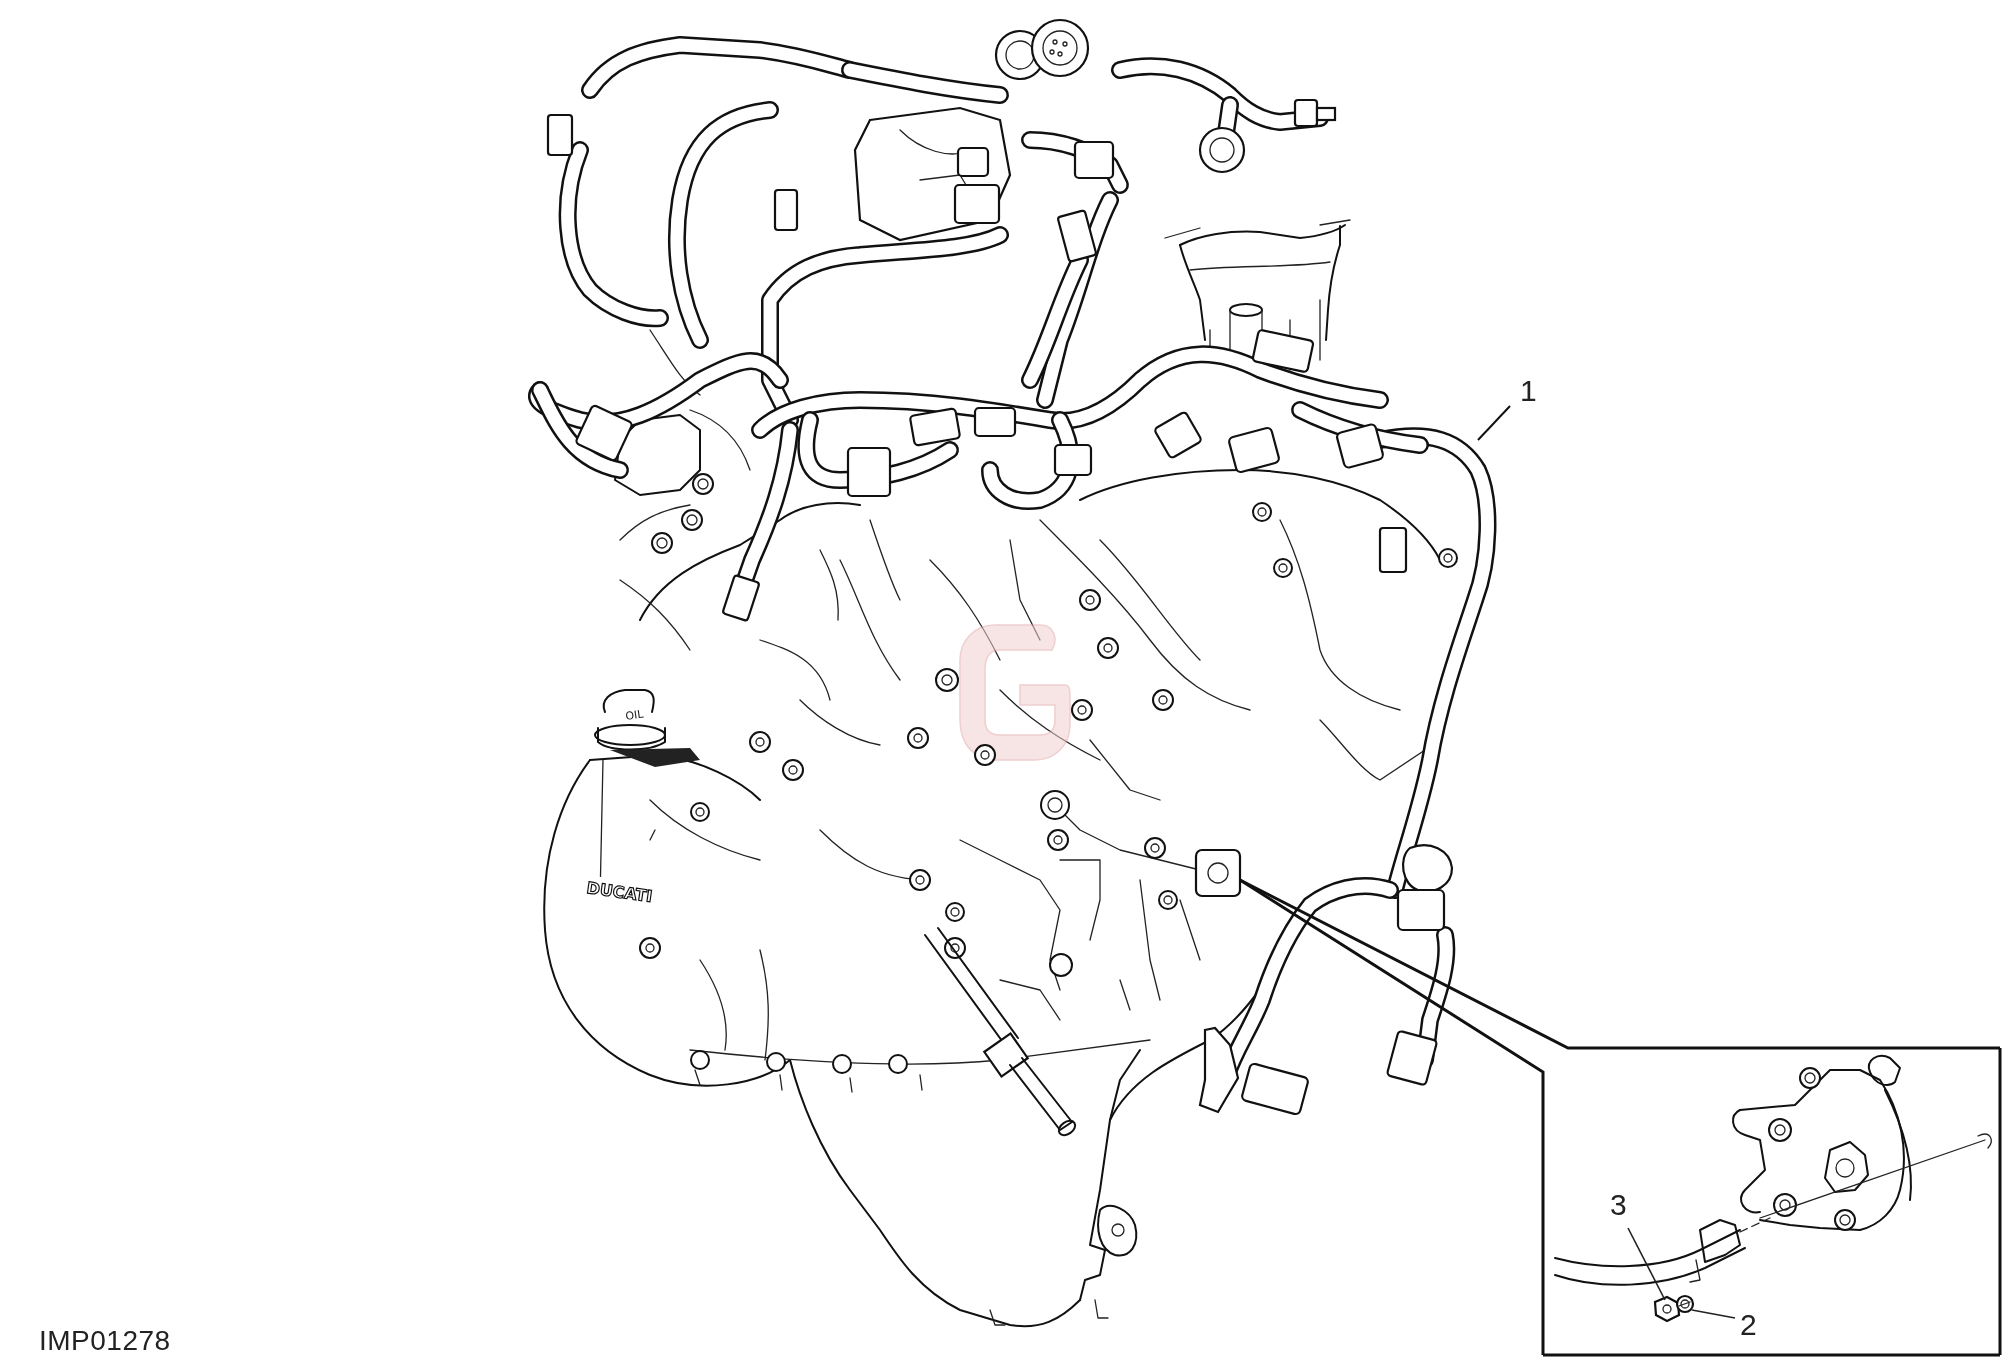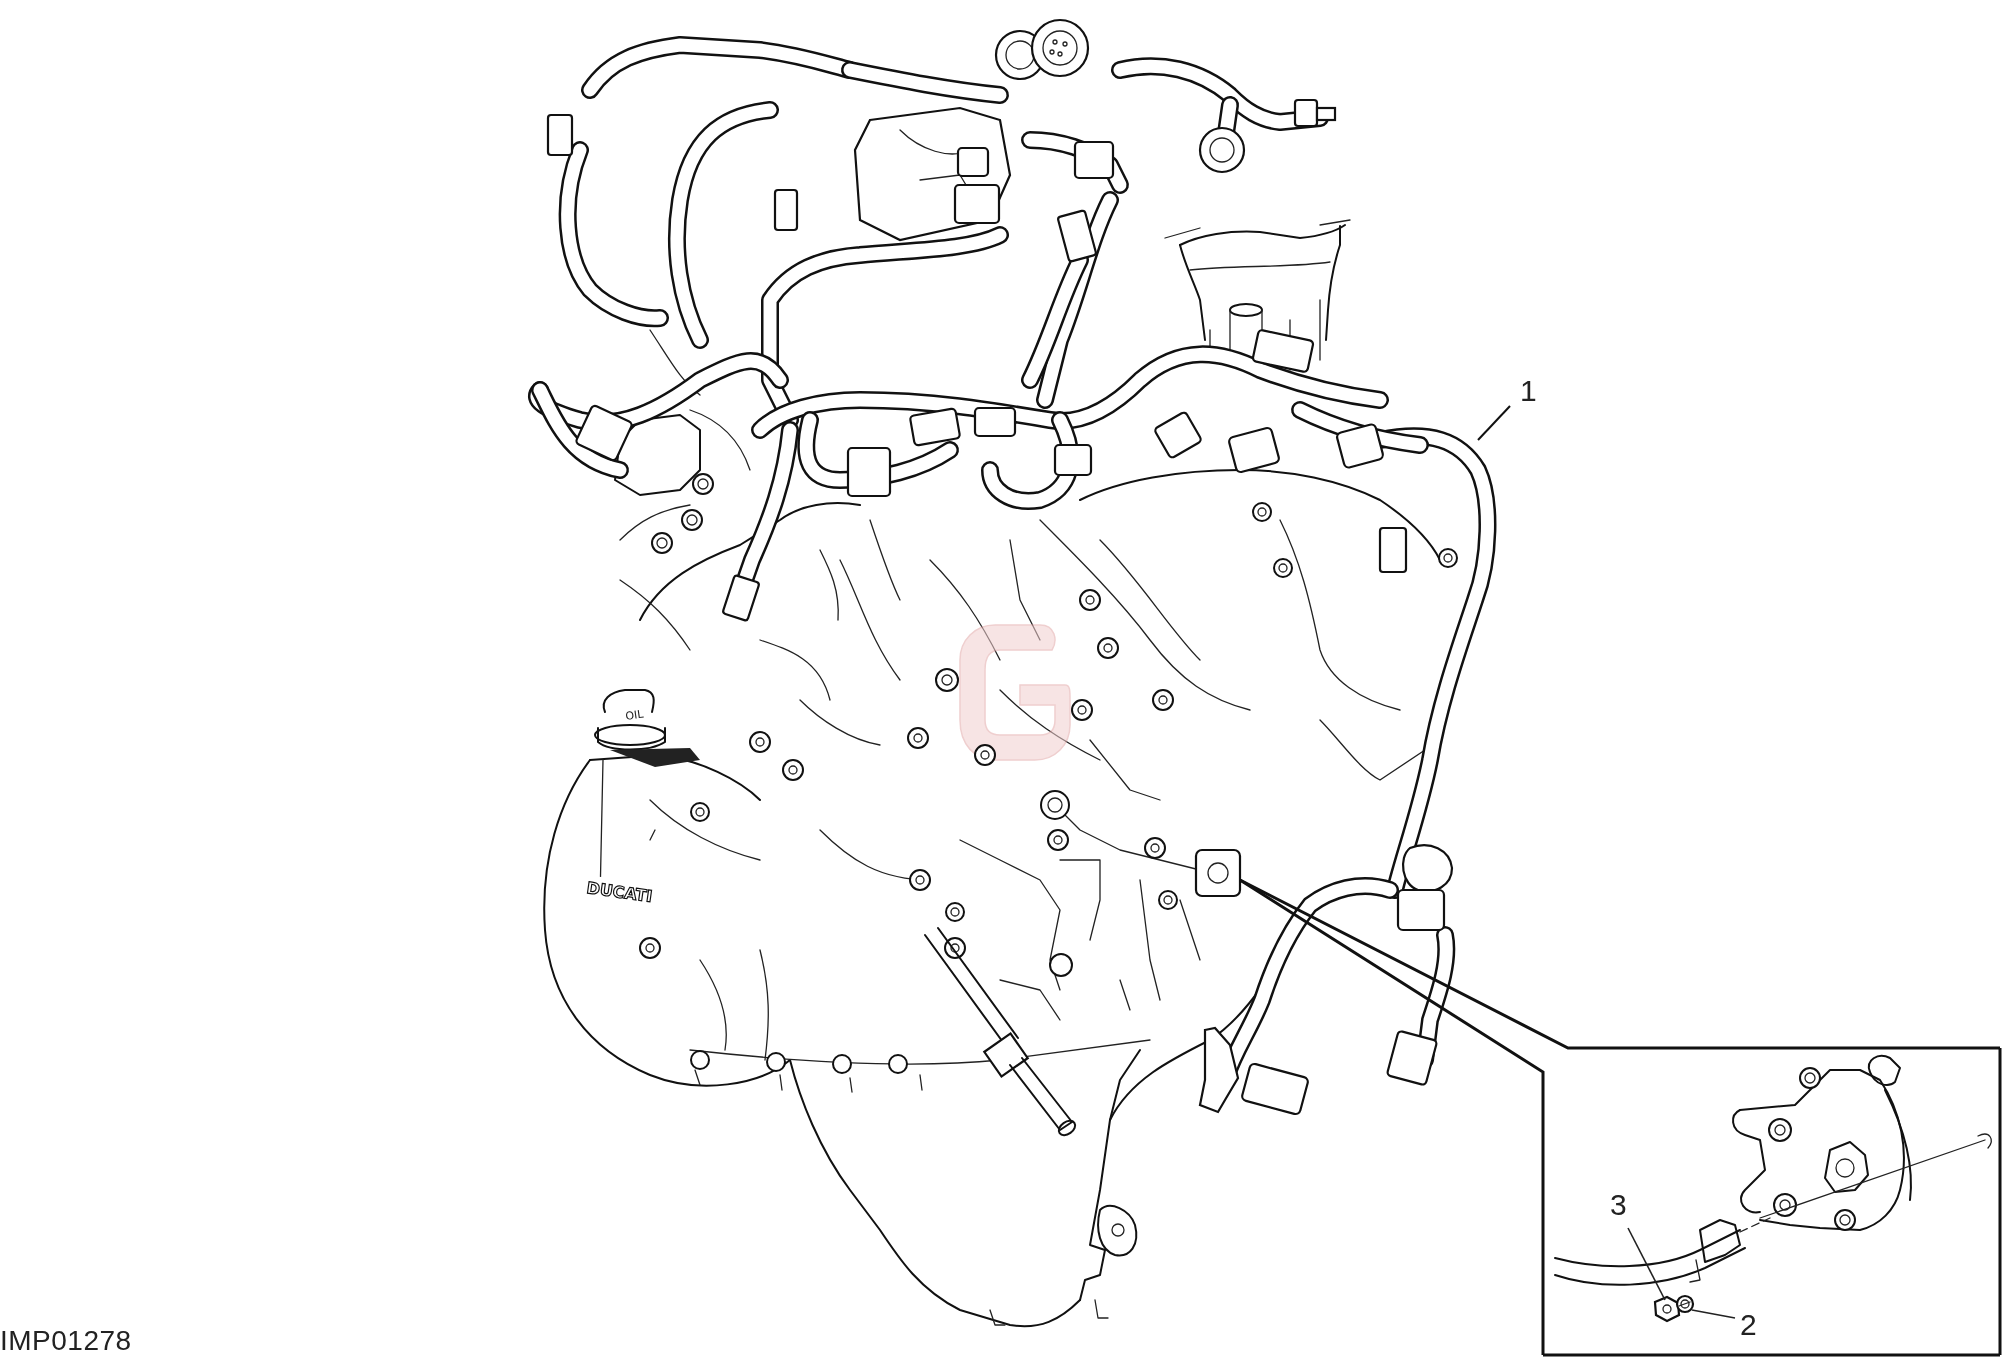--- a/index.html
+++ b/index.html
@@ -6,21 +6,21 @@
   body { width: 2004px; height: 1359px; position: relative; overflow: hidden; font-family: "Liberation Sans", sans-serif; }
   #canvas { position: absolute; left: 0; top: 0; width: 2004px; height: 1359px; }
   .ln { fill: none; stroke: #111; stroke-width: 2; stroke-linecap: round; stroke-linejoin: round; }
   .lnt { fill: none; stroke: #222; stroke-width: 1.3; stroke-linecap: round; stroke-linejoin: round; }
   .harn-in { fill: none; stroke: #fff; stroke-width: 13; stroke-linecap: round; stroke-linejoin: round; }
   .harn-out { fill: none; stroke: #111; stroke-width: 18; stroke-linecap: round; stroke-linejoin: round; }
   .conn { fill: #fff; stroke: #111; stroke-width: 2.2; }
   .bolt { fill: #fff; stroke: #111; stroke-width: 2; }
   .label { position: absolute; font-family: "Liberation Sans", sans-serif; color: #222; line-height: 1; }
   .callout-num { font-size: 30px; }
-  .ref-code { font-size: 28px; letter-spacing: 0.5px; }
+  .ref-code { font-size: 28px; letter-spacing: 0.5px; margin-left: 39px; }
 </style>
 </head>
 <body>
 
 <div id="canvas">
 <svg width="2004" height="1359" viewBox="0 0 2004 1359" xmlns="http://www.w3.org/2000/svg">
 
   <g>
 
     <path class="ln" d="M590,760 C560,800 540,860 545,930 C550,1000 590,1050 650,1075 C700,1095 760,1085 790,1060"></path>

